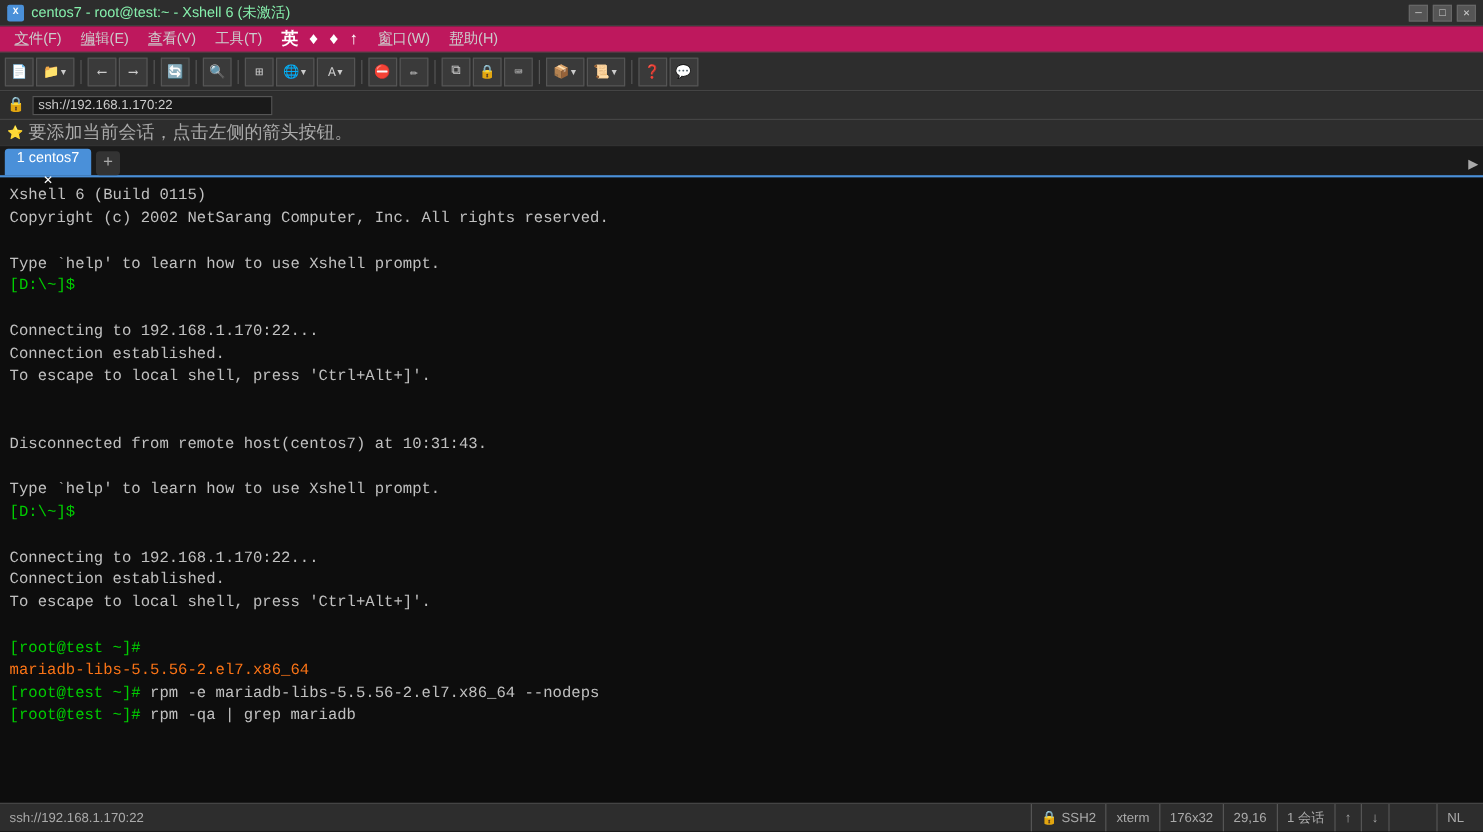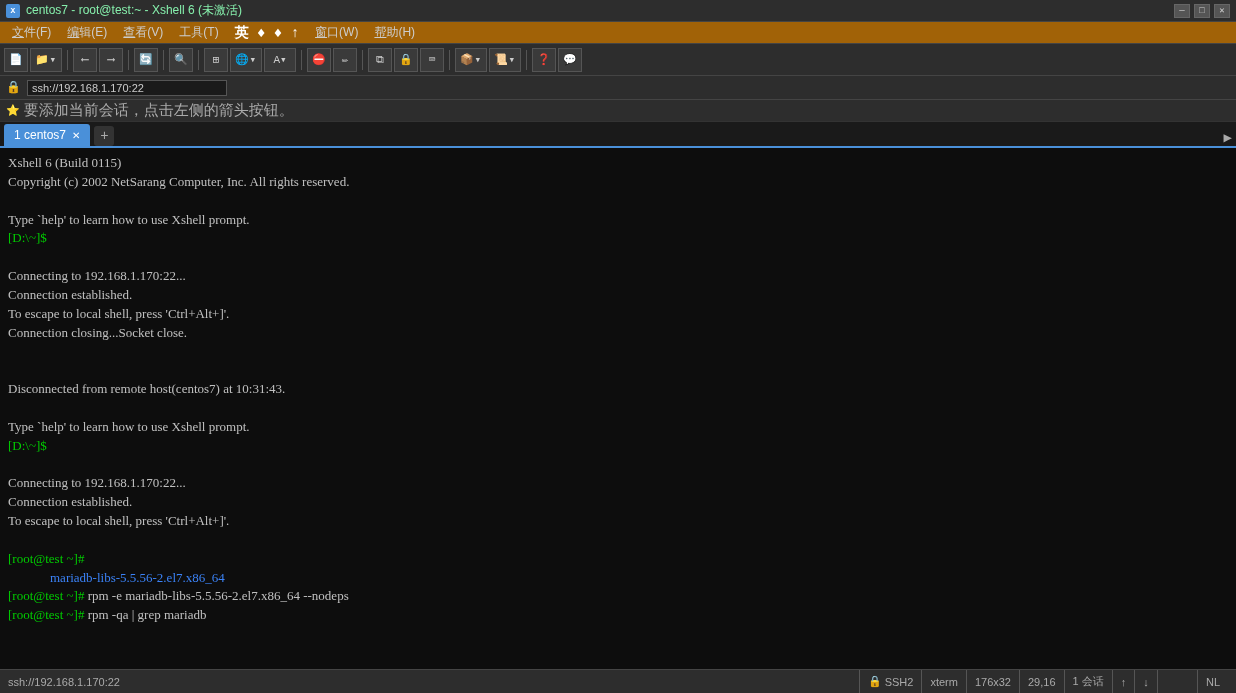--- a/index.html
+++ b/index.html
@@ -42,21 +42,21 @@
     #title-bar .win-btn {
       width: 16px; height: 14px;
       background: #555;
       border: 1px solid #666;
       display: flex; align-items: center; justify-content: center;
       font-size: 9px; color: #ccc; cursor: pointer;
     }
 
     
     #menu-bar {
-      background: #a16207;
+      background: #be185d;
       height: 22px;
       display: flex;
       align-items: center;
       padding: 0 4px;
       border-bottom: 1px solid #444;
     }
     #menu-bar .menu-item {
       color: #ccc;
       font-family: Arial, sans-serif;
       font-size: 12px;
@@ -166,20 +166,21 @@
       align-items: center;
       font-family: Arial, sans-serif;
       font-size: 12px;
       cursor: pointer;
       gap: 6px;
       border-radius: 3px 3px 0 0;
     }
     .tab.active {
       background: #4a90d9;
       color: white;
+      flex-direction: column;
     }
     .tab-close {
       font-size: 10px;
       cursor: pointer;
     }
     .tab-add {
       width: 20px; height: 20px;
       background: #333;
       color: #aaa;
       display: flex; align-items: center; justify-content: center;
@@ -194,30 +195,30 @@
       font-size: 14px;
       padding-right: 4px;
       cursor: pointer;
     }
 
     
     #terminal {
       background: #0d0d0d;
       flex: 1;
       padding: 6px 8px;
-      font-family: Liberation Serif, serif;
+      font-family: Liberation Mono, monospace;
       font-size: 13px;
       color: #c0c0c0;
       overflow: hidden;
       line-height: 1.45;
       height: calc(693px - 22px - 22px - 32px - 24px - 22px - 26px - 24px);
     }
     .term-line { white-space: pre; }
     .green { color: #00cc00; }
-    .red { color: #3b82f6; margin-left: 42px; }
+    .red { color: #f97316; }
     .normal { color: #c0c0c0; }
 
     
     #status-bar {
       background: #2d2d2d;
       height: 24px;
       display: flex;
       align-items: center;
       padding: 0 8px;
       border-top: 1px solid #444;
@@ -327,21 +328,20 @@
 <div id="terminal">
   <div class="term-line normal">Xshell 6 (Build 0115)</div>
   <div class="term-line normal">Copyright (c) 2002 NetSarang Computer, Inc. All rights reserved.</div>
   <div class="term-line">&nbsp;</div>
   <div class="term-line normal">Type `help' to learn how to use Xshell prompt.</div>
   <div class="term-line"><span class="green">[D:\~]$</span></div>
   <div class="term-line">&nbsp;</div>
   <div class="term-line normal">Connecting to 192.168.1.170:22...</div>
   <div class="term-line normal">Connection established.</div>
   <div class="term-line normal">To escape to local shell, press 'Ctrl+Alt+]'.</div>
-  <div class="term-line normal">Connection closing...Socket close.</div>
   <div class="term-line">&nbsp;</div>
   <div class="term-line">&nbsp;</div>
   <div class="term-line normal">Disconnected from remote host(centos7) at 10:31:43.</div>
   <div class="term-line">&nbsp;</div>
   <div class="term-line normal">Type `help' to learn how to use Xshell prompt.</div>
   <div class="term-line"><span class="green">[D:\~]$</span></div>
   <div class="term-line">&nbsp;</div>
   <div class="term-line normal">Connecting to 192.168.1.170:22...</div>
   <div class="term-line normal">Connection established.</div>
   <div class="term-line normal">To escape to local shell, press 'Ctrl+Alt+]'.</div>

